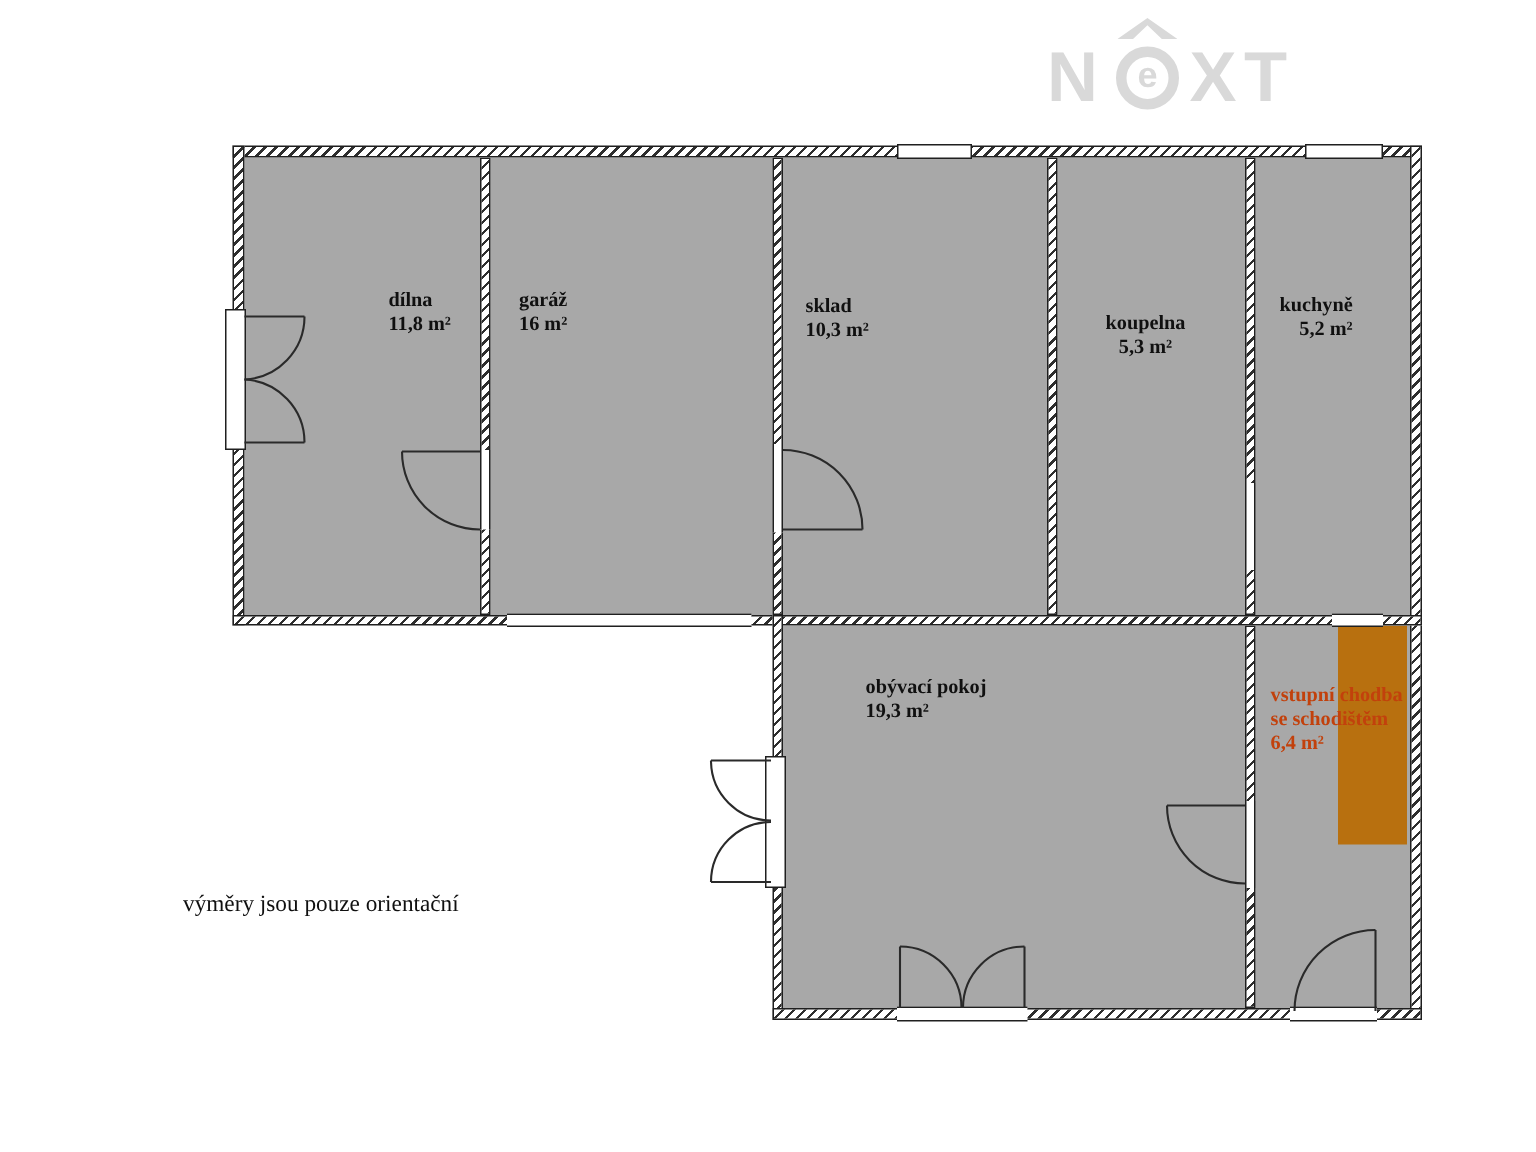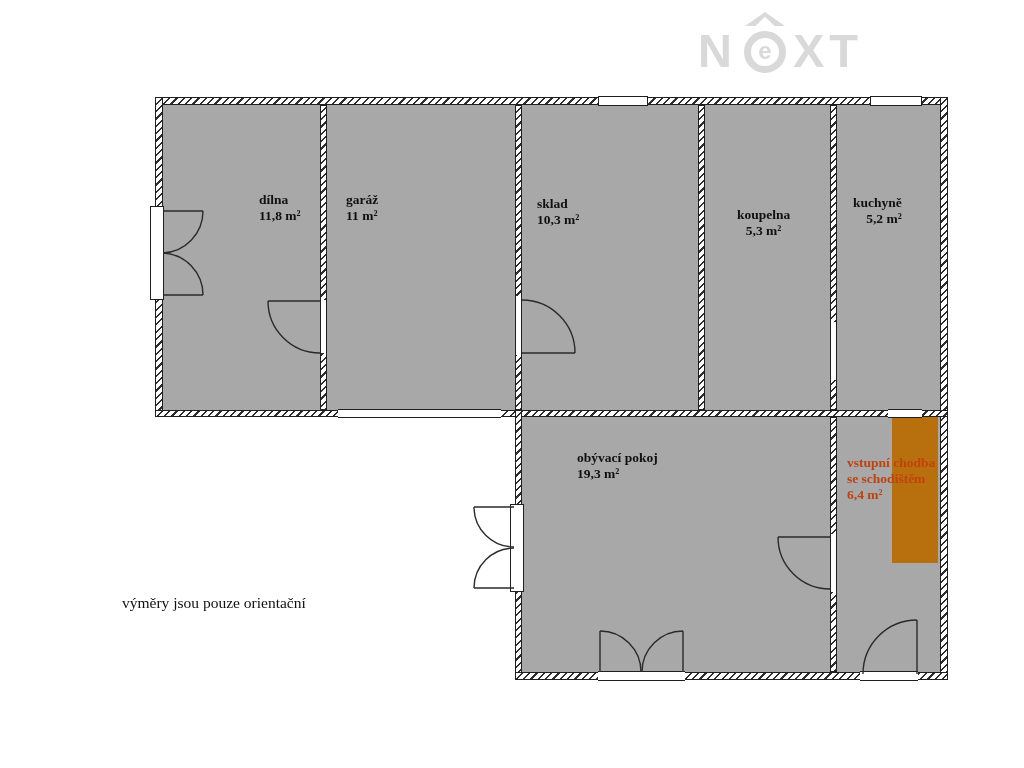--- a/index.html
+++ b/index.html
@@ -100,21 +100,21 @@
     <path d="M917,620 V674"></path>
     <path d="M917,620 A54,54 0 0 0 863,674"></path>
   </svg>
 
   <div class="label" style="left:215px;top:192px;margin-left:44px;">
     <div>dílna</div>
     <div>11,8 m²</div>
   </div>
   <div class="label" style="left:346px;top:192px;">
     <div>garáž</div>
-    <div>11 m²</div>
+    <div>16 m²</div>
   </div>
   <div class="label" style="left:537px;top:196px;">
     <div>sklad</div>
     <div>10,3 m²</div>
   </div>
   <div class="label" style="left:737px;top:207px;text-align:center;">
     <div>koupelna</div>
     <div>5,3 m²</div>
   </div>
   <div class="label" style="left:853px;top:195px;text-align:right;">

